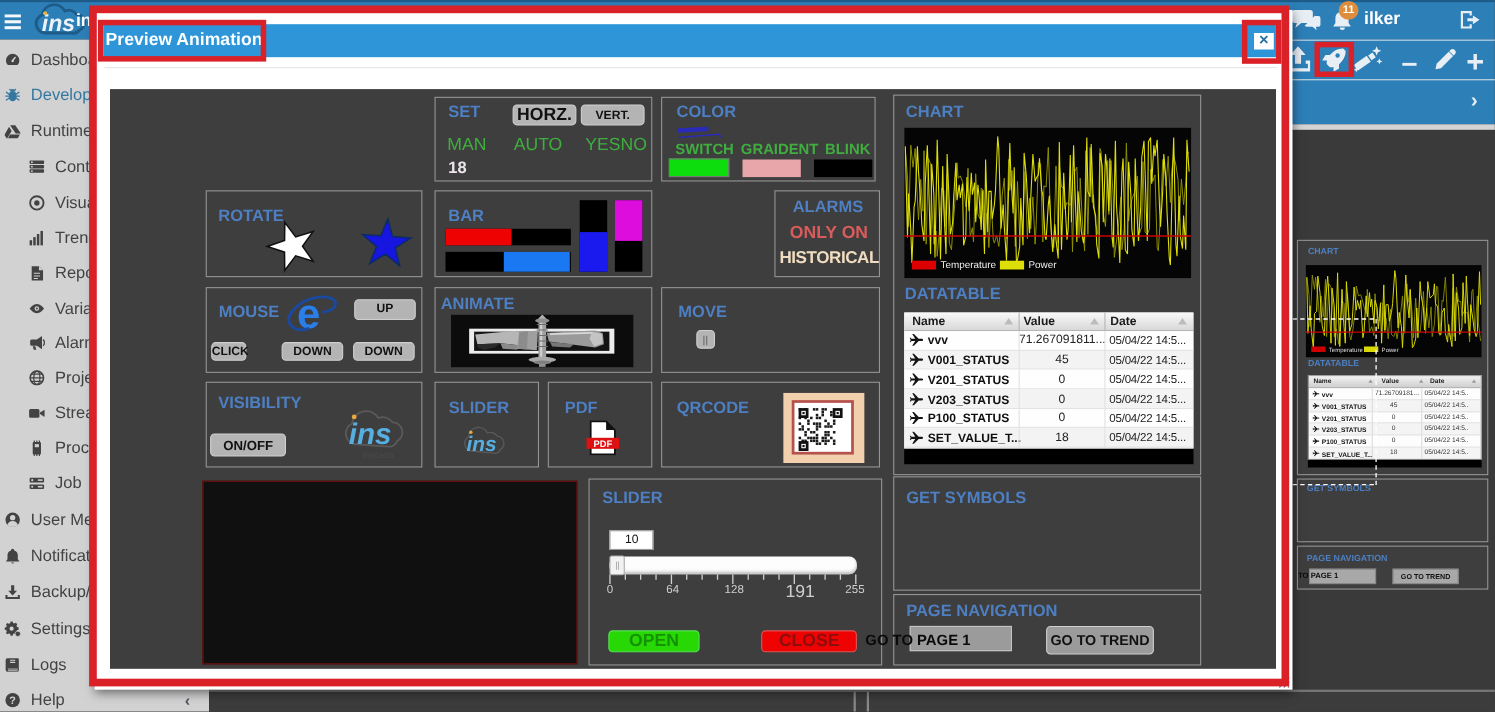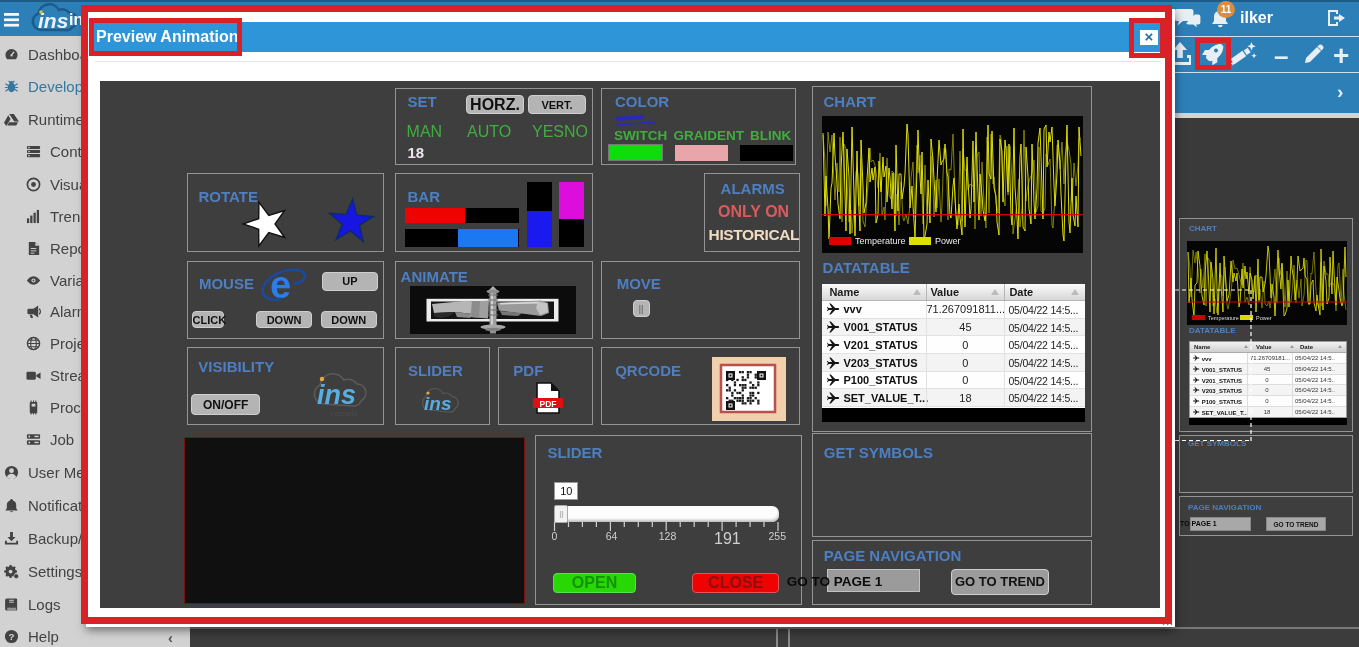--- a/index.html
+++ b/index.html
@@ -626,21 +626,21 @@
         <rect x="47.5" y="16.5" width="4" height="4" fill="#fff"></rect>
         <rect x="48.5" y="17.5" width="2" height="2" fill="#111"></rect>
         <rect x="14" y="44" width="9" height="9" fill="#111"></rect>
         <rect x="16.5" y="46.5" width="4" height="4" fill="#fff"></rect>
         <rect x="17.5" y="47.5" width="2" height="2" fill="#111"></rect>
       </svg>
     </div>
 <div class="abs" style="left:84px;top:355.7px;width:341px;height:167.5px;background:#101010;border:1px solid #7a1010"></div>
 <div class="panel" style="left:434.8px;top:353.5px;width:267px;height:170.5px">
       <div class="ptitle" style="left:11.6px;top:8px;font-size:15px">SLIDER</div>
-<div class="abs" style="left:18.5px;top:46.7px;width:24px;height:18px;background:#fff;border:1px solid #999;font-size:11px;color:#111;text-align:center;line-height:17px">10</div>
+<div class="abs" style="left:18.5px;top:46.7px;width:40px;height:18px;background:#fff;border:1px solid #999;font-size:11px;color:#111;text-align:center;line-height:17px">10</div>
       <div class="abs" style="left:18.5px;top:70px;width:225px;height:16px;background:#fdfdfd;border-radius:7px;box-shadow:inset 0 -2px 3px #bbb"></div>
       <div class="abs" style="left:18.5px;top:69px;width:14px;height:18px;background:#f2f2f2;border:1px solid #aaa;border-radius:2px;font-size:8px;color:#999;text-align:center;line-height:16px">||</div>
       <svg class="abs" style="left:17px;top:86px" width="228" height="10" viewBox="0 0 228 10">
         <line x1="1.5" y1="0" x2="1.5" y2="9" stroke="#cfcfcf" stroke-width="1.2"></line>
         <line x1="15.5" y1="0" x2="15.5" y2="5" stroke="#cfcfcf" stroke-width="1.2"></line>
         <line x1="29.4" y1="0" x2="29.4" y2="5" stroke="#cfcfcf" stroke-width="1.2"></line>
         <line x1="43.4" y1="0" x2="43.4" y2="5" stroke="#cfcfcf" stroke-width="1.2"></line>
         <line x1="57.4" y1="0" x2="57.4" y2="9" stroke="#cfcfcf" stroke-width="1.2"></line>
         <line x1="71.3" y1="0" x2="71.3" y2="5" stroke="#cfcfcf" stroke-width="1.2"></line>
         <line x1="85.3" y1="0" x2="85.3" y2="5" stroke="#cfcfcf" stroke-width="1.2"></line>

